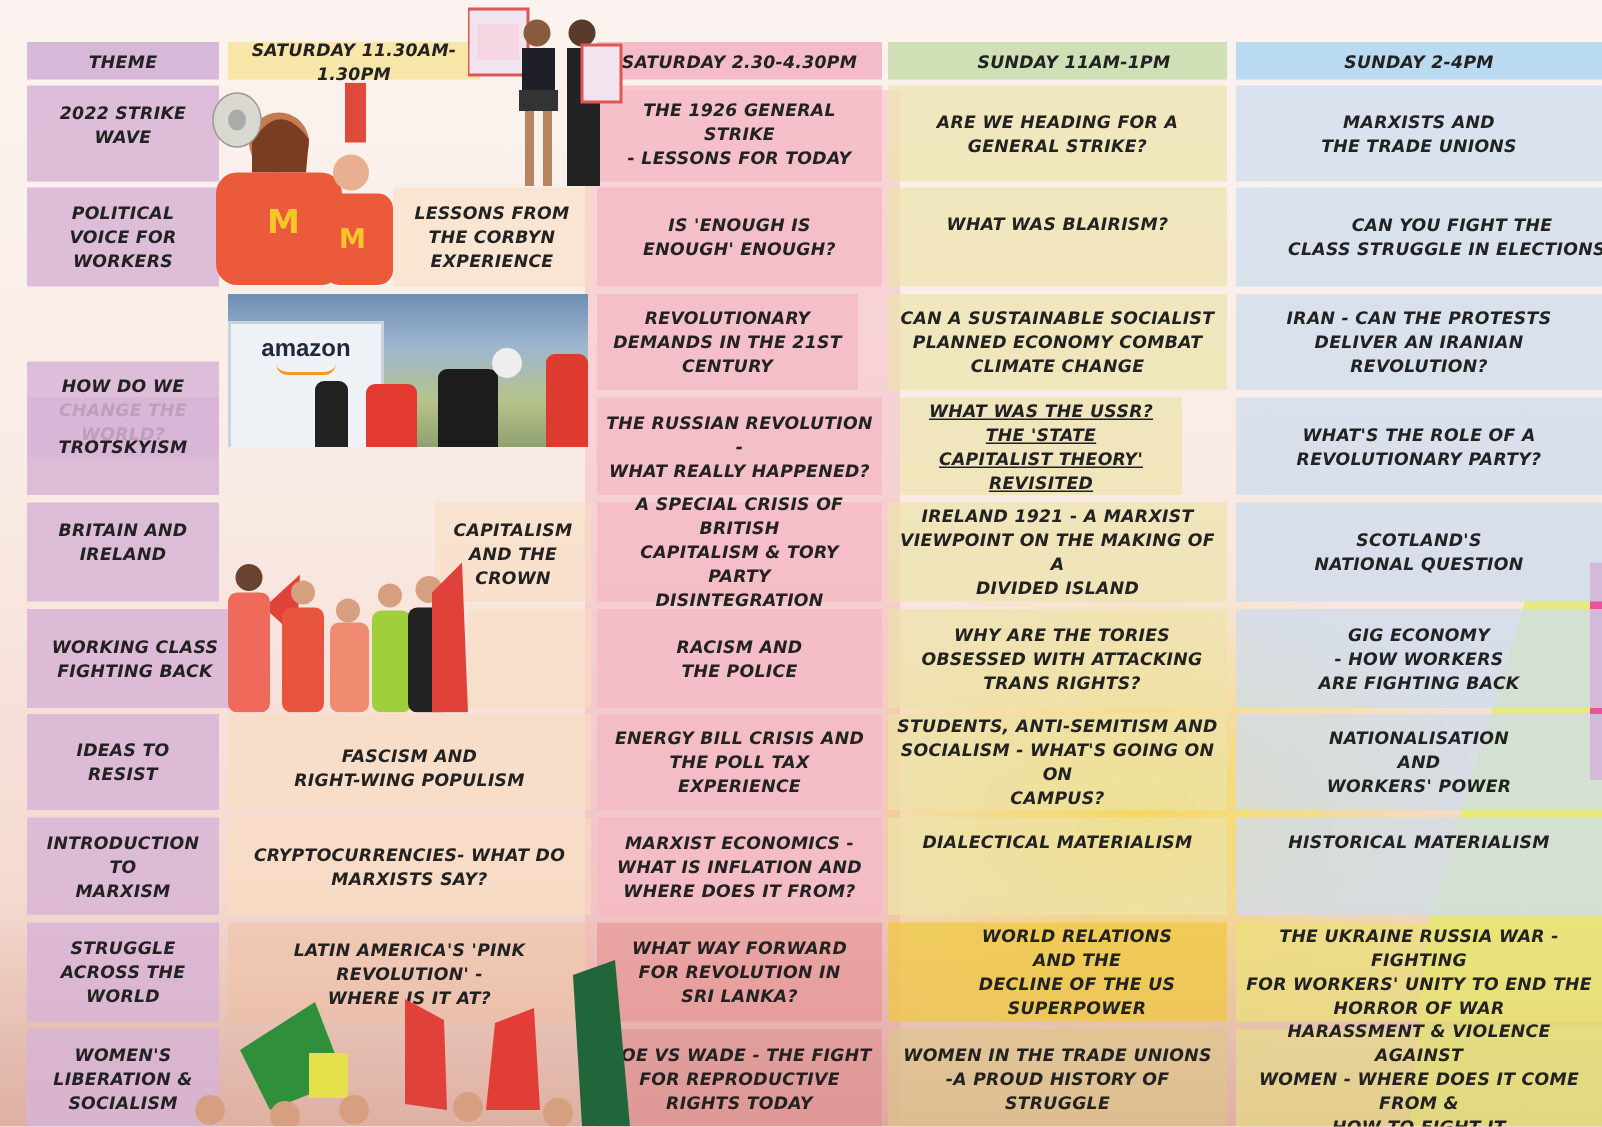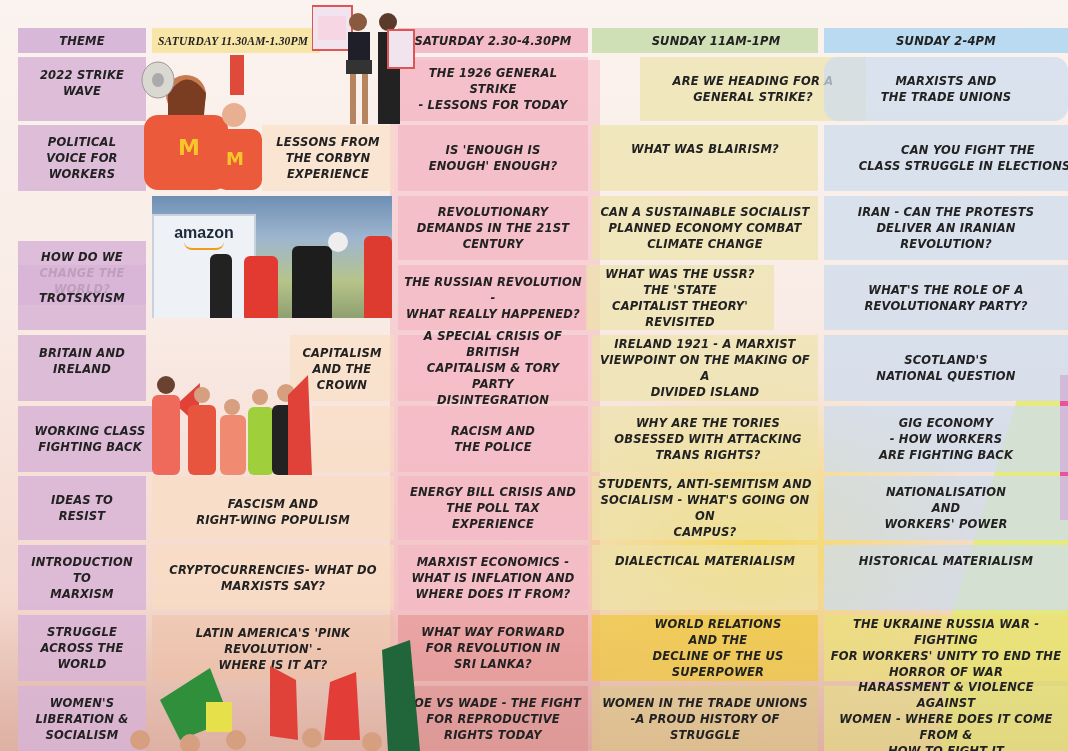--- a/index.html
+++ b/index.html
@@ -12,21 +12,21 @@
   .cell {
     position:absolute; display:flex; align-items:center; justify-content:center;
     text-align:center; font-size:11.5px; line-height:16px; color:#222;
     font-weight:bold; text-transform:uppercase; letter-spacing:0.2px;
     white-space:pre-line; box-sizing:border-box; padding:2px 6px;
     font-style:italic;
   }
   .hdr { height:25px; top:28px; font-size:11.5px; }
   .theme { background:rgba(216,180,214,0.85); }
   .theme.hdr { background:#d8b8d8; }
-  .satam.hdr { background:#f8e6a8;font-family:Liberation Serif, serif; }
+  .satam.hdr { background:#f8e6a8; }
   .satpm.hdr { background:#f4bcc8; }
   .sunam.hdr { background:#cfe0b6;padding-left:28px; }
   .sunpm.hdr { background:#b9daf0; }
   .satam { background:rgba(250,220,190,0.55); }
   .satpm { background:rgba(244,184,196,0.75); }
   .sunam { background:rgba(236,226,170,0.70); }
   .sunpm { background:rgba(206,220,238,0.75); }
   .photo { position:absolute; overflow:hidden; }
 </style>
 </head>
@@ -41,54 +41,54 @@
 <div class="cell hdr theme" style="left:18px;width:128px;">Theme</div>
 <div class="cell hdr satam" style="left:152px;width:168px;justify-content:flex-start;">Saturday 11.30am-1.30pm</div>
 <div class="cell hdr satpm" style="left:398px;width:190px;">Saturday 2.30-4.30pm</div>
 <div class="cell hdr sunam" style="left:592px;width:226px;">Sunday 11am-1pm</div>
 <div class="cell hdr sunpm" style="left:824px;width:244px;">Sunday 2-4pm</div>
 
 <div class="cell theme" style="left:18px;top:57px;width:128px;height:64px;align-items:flex-start;padding-top:10px;">2022 strike
 wave</div>
 <div class="cell satpm" style="left:398px;top:57px;width:190px;height:64px;">The 1926 General Strike
 - Lessons for today</div>
-<div class="cell sunam" style="left:592px;top:57px;width:226px;height:64px;margin-left:48px;">Are we heading for a
+<div class="cell sunam" style="left:592px;top:57px;width:226px;height:64px;">Are we heading for a
 general strike?</div>
-<div class="cell sunpm" style="left:824px;top:57px;width:244px;height:64px;border-radius:14px;">Marxists and
+<div class="cell sunpm" style="left:824px;top:57px;width:244px;height:64px;">Marxists and
 the trade unions</div>
 
 <div class="cell theme" style="left:18px;top:125px;width:128px;height:66px;">Political
 voice for
 workers</div>
 <div class="cell satam" style="left:262px;top:125px;width:132px;height:66px;">Lessons from
 the Corbyn
 experience</div>
 <div class="cell satpm" style="left:398px;top:125px;width:190px;height:66px;">Is 'Enough is
 Enough' enough?</div>
 <div class="cell sunam" style="left:592px;top:125px;width:226px;height:66px;align-items:flex-start;padding-top:16px;">What was Blairism?</div>
 <div class="cell sunpm" style="left:824px;top:125px;width:288px;height:66px;">Can you fight the
 class struggle in elections?</div>
 
 <div class="cell theme" style="left:18px;top:196px;width:128px;height:64px;margin-top:45px;">How do we
 change the
 world?</div>
-<div class="cell satpm" style="left:398px;top:196px;width:190px;height:64px;">Revolutionary
+<div class="cell satpm" style="left:398px;top:196px;width:174px;height:64px;">Revolutionary
 demands in the 21st
 century</div>
 <div class="cell sunam" style="left:592px;top:196px;width:226px;height:64px;">Can a sustainable socialist
 planned economy combat
 climate change</div>
 <div class="cell sunpm" style="left:824px;top:196px;width:244px;height:64px;">Iran - can the protests
 deliver an Iranian
 revolution?</div>
 
 <div class="cell theme" style="left:18px;top:265px;width:128px;height:65px;">Trotskyism</div>
 <div class="cell satpm" style="left:398px;top:265px;width:190px;height:65px;">The Russian Revolution -
 what really happened?</div>
-<div class="cell sunam" style="left:586px;top:265px;width:188px;height:65px;">What was the USSR? The 'state
+<div class="cell sunam" style="left:600px;top:265px;width:188px;height:65px;text-decoration:underline;">What was the USSR? The 'state
 capitalist theory' revisited</div>
 <div class="cell sunpm" style="left:824px;top:265px;width:244px;height:65px;">What's the role of a
 revolutionary party?</div>
 
 <div class="cell theme" style="left:18px;top:335px;width:128px;height:66px;align-items:flex-start;padding-top:10px;">Britain and
 Ireland</div>
 <div class="cell satam" style="left:290px;top:335px;width:104px;height:66px;align-items:flex-start;padding-top:10px;">Capitalism
 and the Crown</div>
 <div class="cell satpm" style="left:398px;top:335px;width:190px;height:66px;">A special crisis of British
 capitalism &amp; Tory  party
@@ -185,21 +185,21 @@
     <circle cx="46" cy="18" r="9" fill="#8a5a3e"></circle>
     <rect x="36" y="28" width="22" height="28" fill="#1f1f2a"></rect>
     <rect x="34" y="56" width="26" height="14" fill="#333"></rect>
     <rect x="38" y="70" width="6" height="50" fill="#b78460"></rect>
     <rect x="50" y="70" width="6" height="50" fill="#b78460"></rect>
     <circle cx="76" cy="18" r="9" fill="#5a3a2a"></circle>
     <rect x="66" y="28" width="22" height="92" fill="#222"></rect>
     <rect x="76" y="26" width="26" height="38" fill="#f1e4ee" stroke="#d55" stroke-width="2"></rect>
   </svg>
 </div>
-<div class="photo" style="left:152px;top:196px;width:240px;height:122px;background:linear-gradient(180deg,#6e8fb4 0%,#9fb6cf 35%,#b6c48a 70%,#8fa070 100%);">
+<div class="photo" style="left:152px;top:196px;width:240px;height:102px;background:linear-gradient(180deg,#6e8fb4 0%,#9fb6cf 35%,#b6c48a 70%,#8fa070 100%);">
   <div style="position:absolute;left:0;top:18px;width:100px;height:116px;background:#eef2f7;border:2px solid #c9d3df;">
     <div style="font:bold 16px 'Liberation Sans',sans-serif;color:#1f2a38;text-align:center;margin-top:8px;">amazon</div>
     <div style="width:40px;height:6px;border-bottom:2px solid #f29a1a;border-radius:0 0 20px 20px;margin:0 auto;"></div>
   </div>
   <div style="position:absolute;left:58px;top:58px;width:22px;height:70px;background:#222;border-radius:6px;"></div>
   <div style="position:absolute;left:92px;top:60px;width:34px;height:66px;background:#e23a30;border-radius:6px;"></div>
   <div style="position:absolute;left:140px;top:50px;width:40px;height:84px;background:#1d1d1d;border-radius:6px;"></div>
   <div style="position:absolute;left:176px;top:36px;width:20px;height:20px;background:#eee;border-radius:50%;"></div>
   <div style="position:absolute;left:212px;top:40px;width:28px;height:90px;background:#dd3a30;border-radius:6px;"></div>
 </div>

